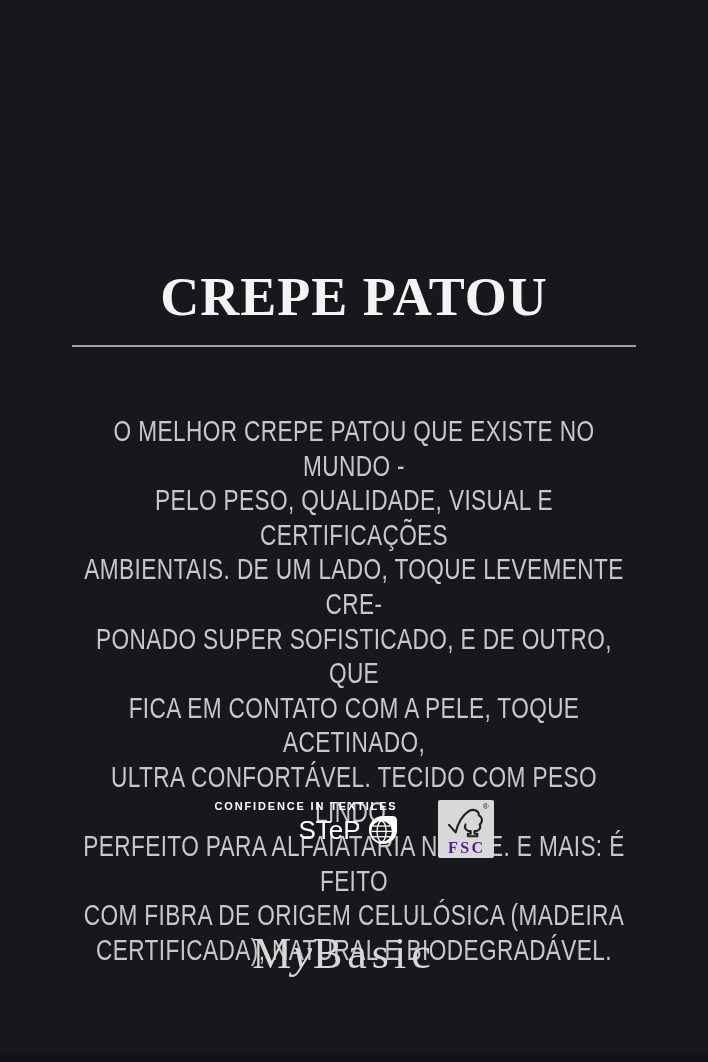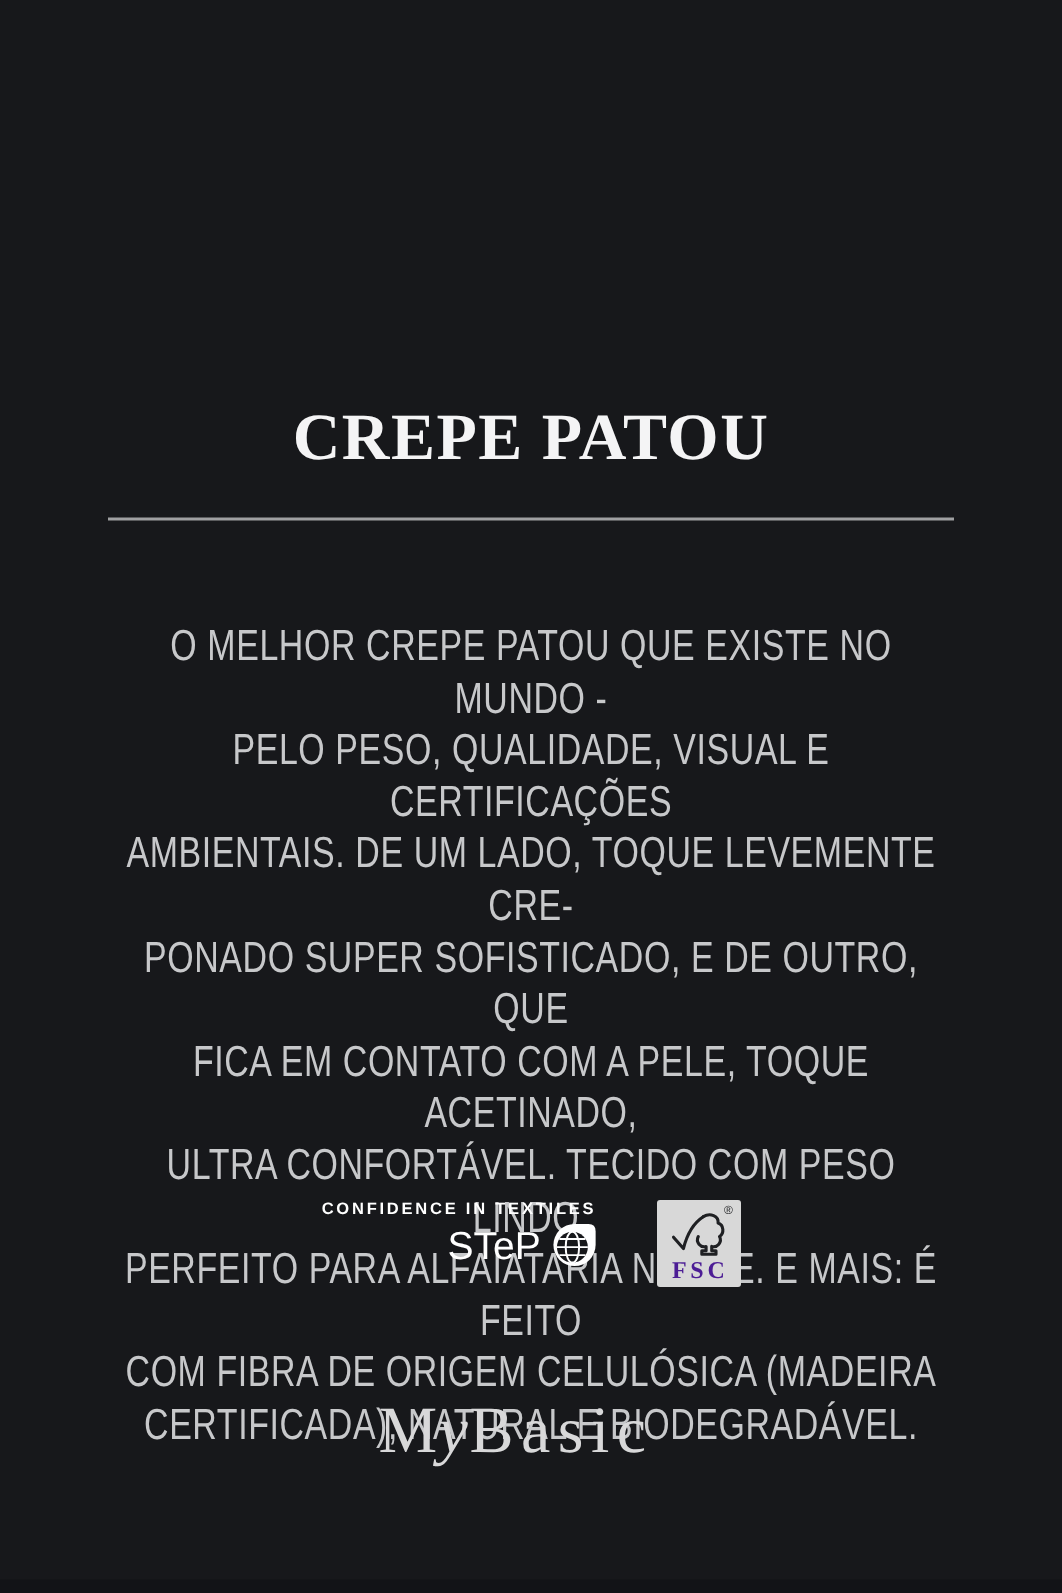--- a/index.html
+++ b/index.html
@@ -14,21 +14,21 @@
   }
   .title {
     position: absolute;
     top: 266px;
     left: 0;
     width: 708px;
     margin: 0;
     text-align: center;
     font-family: "Liberation Serif", serif;
     font-weight: 700;
-    font-size: 44px;
+    font-size: 54px;
     letter-spacing: 1px;
     color: #f4f4f5;
   }
   .divider {
     position: absolute;
     top: 345px;
     left: 72px;
     width: 564px;
     height: 2px;
     background: #9fa0a2;

